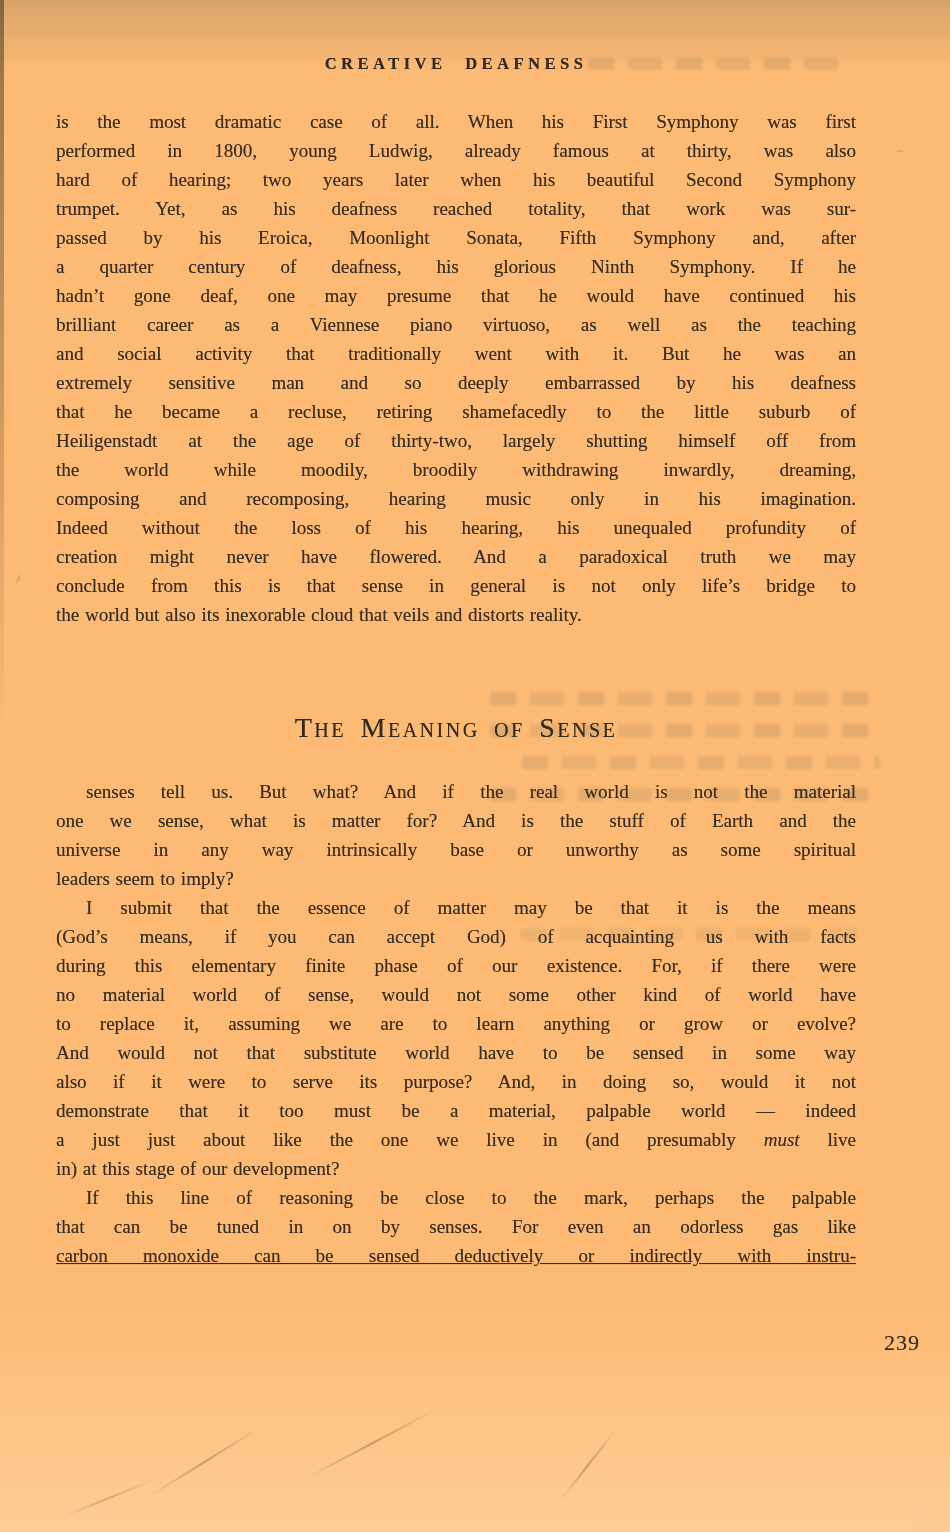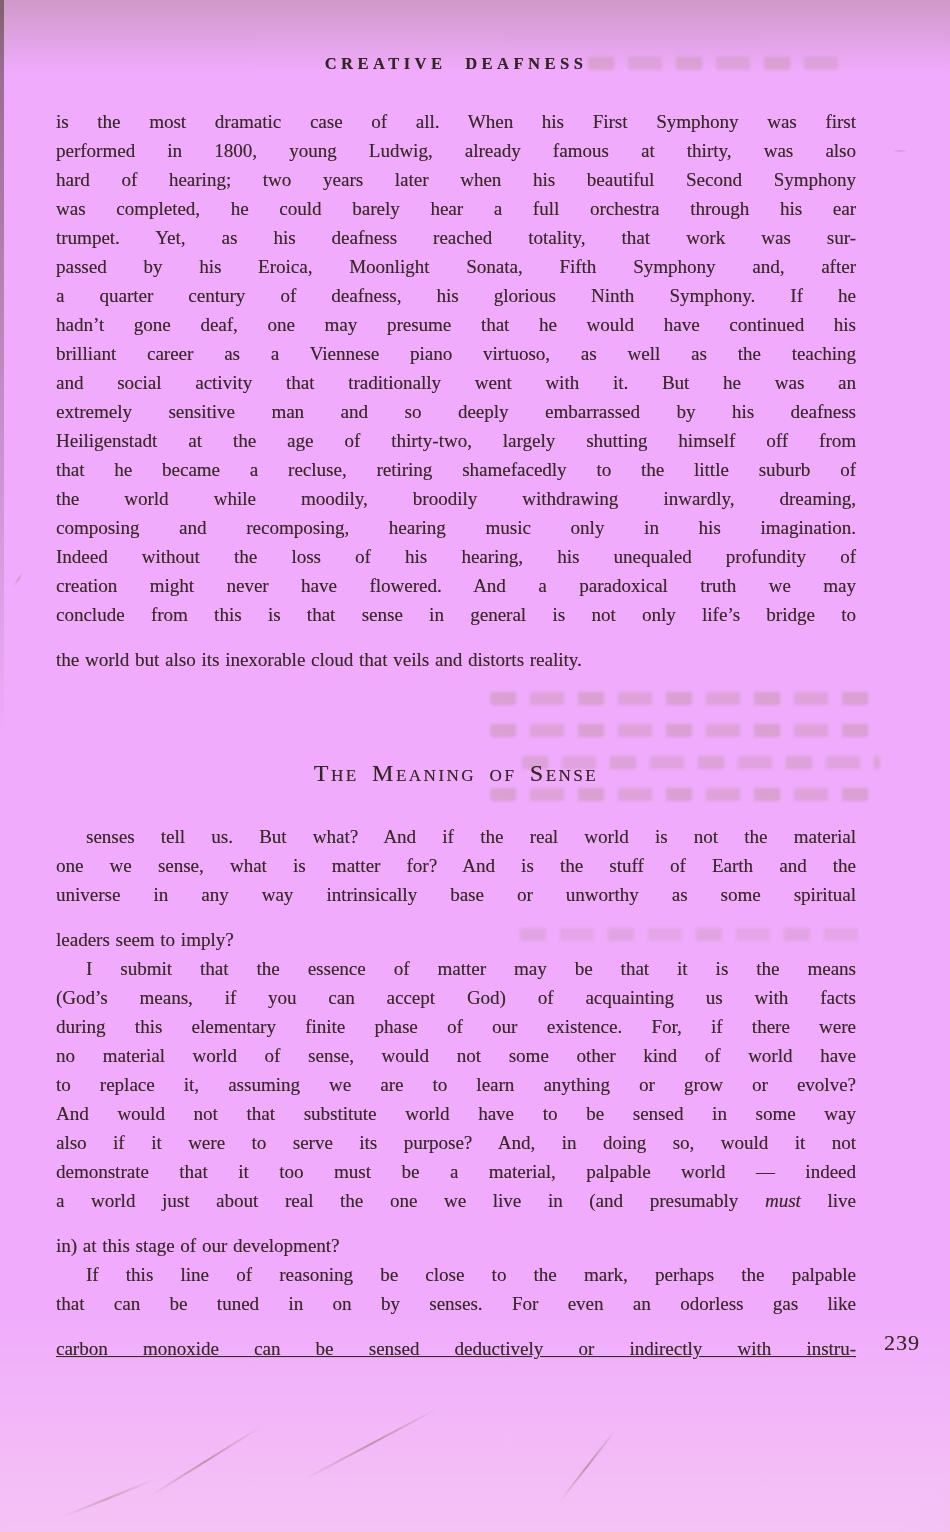--- a/index.html
+++ b/index.html
@@ -4,21 +4,21 @@
 <style>
   html, body { margin: 0; padding: 0; }
   body {
     width: 950px; height: 1532px;
     background: #b8a98c;
     font-family: "Liberation Serif", serif;
   }
   .page {
     position: relative;
     width: 950px; height: 1532px;
-    background: #f0abfc;
+    background: #fdba74;
     overflow: hidden;
     color: #342c21;
   }
   
   .top-shade { position: absolute; left:0; right:0; top:0; height: 72px;
     background: linear-gradient(180deg, rgba(130,110,78,.30), rgba(130,110,78,0)); z-index:1; }
   .bottom-light { position: absolute; left:0; right:0; bottom:0; height: 230px;
     background: linear-gradient(0deg, rgba(255,248,226,.30), rgba(255,248,226,0)); z-index:1; }
   .vignette { position: absolute; inset: 0;
     background: radial-gradient(130% 105% at 48% 46%, rgba(0,0,0,0) 62%, rgba(115,95,62,.15) 100%); z-index:1; }
@@ -46,29 +46,29 @@
 
   .column { position: absolute; left: 56px; top: 107px; width: 800px; z-index: 3; }
 
   .para { margin: 0; }
   .tline {
     font-size: 19px; line-height: 29px;
     text-align: justify; text-align-last: justify;
     word-spacing: 1px;
     text-shadow: .2px .2px .4px rgba(47,40,27,.45);
   }
-  .para .tline-last { text-align-last: auto; margin-top: 16px; }
+  .para .tline-last { text-align-last: auto; }
   .para.cont .tline-last { text-align-last: justify; text-decoration: underline; }
   .para.indent .tline:first-child { text-indent: 30px; }
   .it { font-style: italic; }
 
   .section-heading {
     margin: 82px 0 32px 0; line-height: 34px;
     text-align: center; font-weight: normal;
-    font-variant: small-caps; font-size: 24px;
+    font-variant: small-caps; font-size: 28px;
     letter-spacing: 2.5px; word-spacing: 5px;
     color: #2f2a20;
     text-shadow: .2px .2px .4px rgba(47,40,27,.5);
   }
 
   .page-number {
     position: absolute; left: 884px; top: 1330px; z-index: 3;
     font-size: 22px; letter-spacing: 1px;
     text-shadow: .2px .2px .4px rgba(47,40,27,.45);
   }
@@ -97,30 +97,29 @@
   <div class="scratch" style="left:560px; top:1500px; width:90px;  transform:rotate(-52deg)"></div>
   <div class="scratch" style="left:62px;  top:1516px; width:100px; transform:rotate(-22deg); opacity:.7"></div>
 
   <div class="running-header">CREATIVE DEAFNESS</div>
 
   <div class="column">
     <div class="para">
         <div class="tline">is the most dramatic case of all.  When his First Symphony was first</div>
         <div class="tline">performed in 1800, young Ludwig, already famous at thirty, was also</div>
         <div class="tline">hard of hearing; two years later when his beautiful Second Symphony</div>
-        <div class="tline">was completed, he could barely hear a full orchestra through his ear</div>
         <div class="tline">trumpet.  Yet, as his deafness reached totality, that work was sur-</div>
         <div class="tline">passed by his Eroica, Moonlight Sonata, Fifth Symphony and, after</div>
         <div class="tline">a quarter century of deafness, his glorious Ninth Symphony.  If he</div>
         <div class="tline">hadn’t gone deaf, one may presume that he would have continued his</div>
         <div class="tline">brilliant career as a Viennese piano virtuoso, as well as the teaching</div>
         <div class="tline">and social activity that traditionally went with it.  But he was an</div>
         <div class="tline">extremely sensitive man and so deeply embarrassed by his deafness</div>
+        <div class="tline">that he became a recluse, retiring shamefacedly to the little suburb of</div>
         <div class="tline">Heiligenstadt at the age of thirty-two, largely shutting himself off from</div>
-        <div class="tline">that he became a recluse, retiring shamefacedly to the little suburb of</div>
         <div class="tline">the world while moodily, broodily withdrawing inwardly, dreaming,</div>
         <div class="tline">composing and recomposing, hearing music only in his imagination.</div>
         <div class="tline">Indeed without the loss of his hearing, his unequaled profundity of</div>
         <div class="tline">creation might never have flowered.  And a paradoxical truth we may</div>
         <div class="tline">conclude from this is that sense in general is not only life’s bridge to</div>
         <div class="tline tline-last">the world but also its inexorable cloud that veils and distorts reality.</div>
       </div>
     <h2 class="section-heading">The Meaning of Sense</h2>
     <div class="para indent">
         <div class="tline">senses tell us.  But what?  And if the real world is not the material</div>
@@ -130,21 +129,21 @@
       </div>
     <div class="para indent">
         <div class="tline">I submit that the essence of matter may be that it is the means</div>
         <div class="tline">(God’s means, if you can accept God) of acquainting us with facts</div>
         <div class="tline">during this elementary finite phase of our existence.  For, if there were</div>
         <div class="tline">no material world of sense, would not some other kind of world have</div>
         <div class="tline">to replace it, assuming we are to learn anything or grow or evolve?</div>
         <div class="tline">And would not that substitute world have to be sensed in some way</div>
         <div class="tline">also if it were to serve its purpose?  And, in doing so, would it not</div>
         <div class="tline">demonstrate that it too must be a material, palpable world — indeed</div>
-        <div class="tline"><span>a world just about real the one we live in (and presumably </span><span class="it">must</span><span> live</span></div>
+        <div class="tline"><span>a just just about like the one we live in (and presumably </span><span class="it">must</span><span> live</span></div>
         <div class="tline tline-last">in) at this stage of our development?</div>
       </div>
     <div class="para indent cont">
         <div class="tline">If this line of reasoning be close to the mark, perhaps the palpable</div>
         <div class="tline">that can be tuned in on by senses.  For even an odorless gas like</div>
         <div class="tline tline-last">carbon monoxide can be sensed deductively or indirectly with instru-</div>
       </div>
   </div>
 
   <div class="page-number">239</div>

